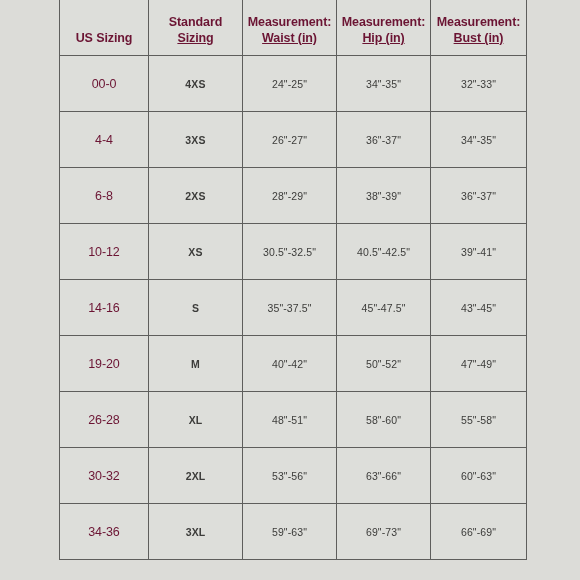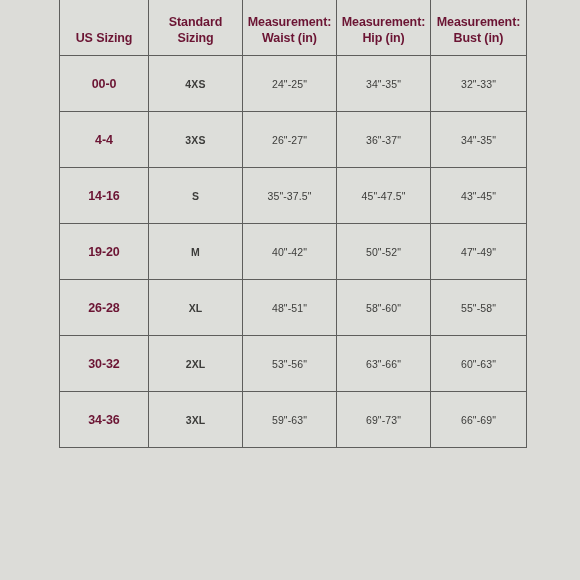--- a/index.html
+++ b/index.html
@@ -57,33 +57,33 @@
     height: 69px;
     vertical-align: bottom;
     padding-bottom: 9px;
     color: #6b1433;
     font-weight: bold;
     font-size: 12.5px;
     line-height: 15.5px;
     letter-spacing: -0.1px;
   }
   table.size-chart thead th .hdr-l1 { display: block; }
-  table.size-chart thead th .hdr-l2 { display: block; }
+  table.size-chart thead th .hdr-l2 { display: block; text-decoration: underline; }
 
   
   table.size-chart tbody tr { height: 55px; }
 
   table.size-chart tbody td {
     height: 55px;
     vertical-align: middle;
   }
 
   td.us-size {
     color: #6b1433;
-    font-weight: bold;
+    font-weight: normal;
     font-size: 12.5px;
     letter-spacing: -0.1px;
   }
 
   td.std-size {
     color: #3c3c3a;
     font-weight: bold;
     font-size: 10.5px;
     letter-spacing: 0.15px;
   }
@@ -140,20 +140,34 @@
           <td class="meas">32"-33"</td>
         </tr>
         <tr>
           <td class="us-size">4-4</td>
           <td class="std-size">3XS</td>
           <td class="meas">26"-27"</td>
           <td class="meas">36"-37"</td>
           <td class="meas">34"-35"</td>
         </tr>
         <tr>
+          <td class="us-size">6-8</td>
+          <td class="std-size">2XS</td>
+          <td class="meas">28"-29"</td>
+          <td class="meas">38"-39"</td>
+          <td class="meas">36"-37"</td>
+        </tr>
+        <tr>
+          <td class="us-size">10-12</td>
+          <td class="std-size">XS</td>
+          <td class="meas">30.5"-32.5"</td>
+          <td class="meas">40.5"-42.5"</td>
+          <td class="meas">39"-41"</td>
+        </tr>
+        <tr>
           <td class="us-size">14-16</td>
           <td class="std-size">S</td>
           <td class="meas">35"-37.5"</td>
           <td class="meas">45"-47.5"</td>
           <td class="meas">43"-45"</td>
         </tr>
         <tr>
           <td class="us-size">19-20</td>
           <td class="std-size">M</td>
           <td class="meas">40"-42"</td>

